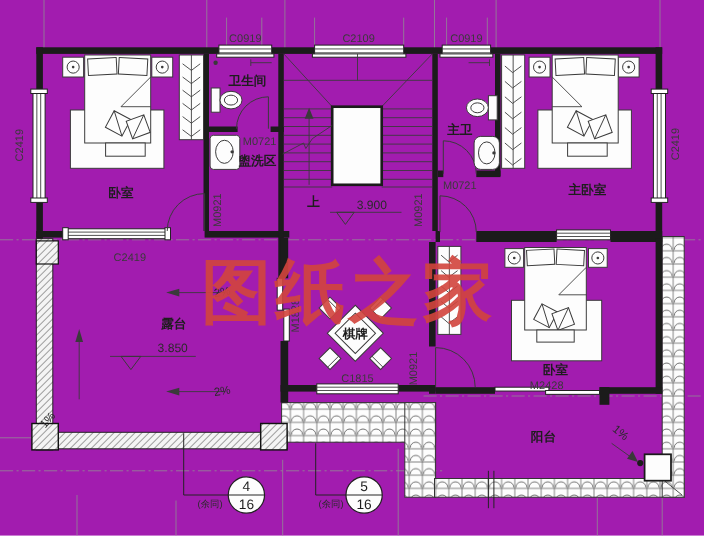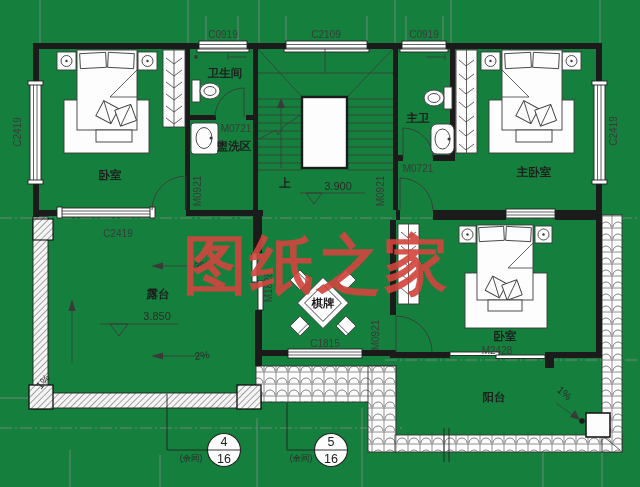--- a/index.html
+++ b/index.html
@@ -1,16 +1,16 @@
 <!DOCTYPE html>
 <html><head>
 <meta charset="utf-8">
 <style>
   html,body{margin:0;padding:0;background:#ffffff;}
-  .page{width:640px;height:487px;background:#15803d;position:relative;overflow:hidden;}
+  .page{width:640px;height:487px;background:#a21caf;position:relative;overflow:hidden;}
   svg{display:block;}
   text{font-family:"Liberation Sans","DejaVu Sans",sans-serif;fill:#2e2e2e;}
   .codes{font-size:10px;fill:#3a3a3a;}
   .room{font-size:11.5px;font-weight:bold;fill:#1d1d1d;}
   .lvl{font-size:11px;fill:#2a2a2a;}
   .slope{font-size:10.5px;fill:#2a2a2a;}
   .cnum{font-size:12.5px;fill:#1d1d1d;}
   .note{font-size:8.5px;fill:#2a2a2a;}
   .wm{font-size:64px;font-weight:600;fill:#d2453d;opacity:.9;letter-spacing:3px;}
   .wall{fill:#1b1b1b;stroke:none;}

